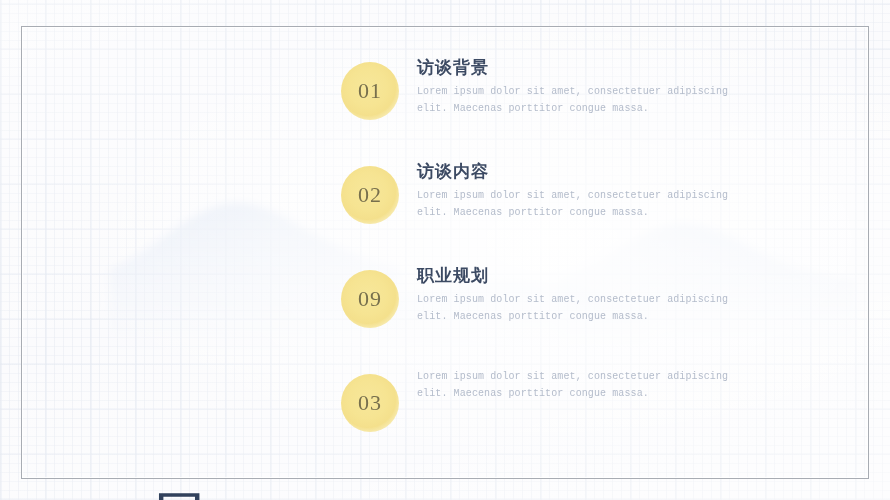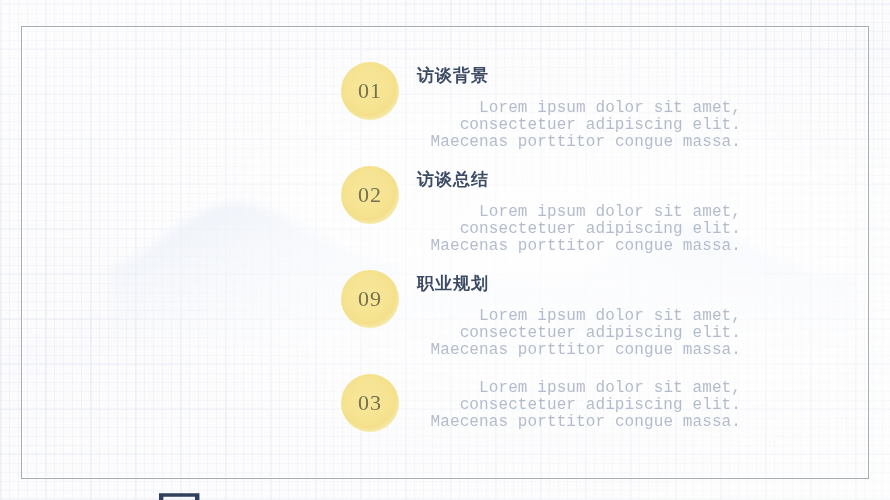--- a/index.html
+++ b/index.html
@@ -147,32 +147,31 @@
     top: 0;
     width: 330px;
   }
   .item-title {
     font-family: "Liberation Sans", sans-serif;
     font-size: 17px;
     font-weight: 700;
     color: #3c4a63;
     letter-spacing: 1px;
     line-height: 24px;
-    margin: 8px 0 3px 0;
+    margin: 0 0 3px 0;
   }
   .item-desc {
     font-family: "Liberation Mono", monospace;
-    font-size: 16px;
+    font-size: 10px;
     font-weight: 400;
     color: #b4bccb;
     line-height: 17px;
     letter-spacing: 0.1px;
-    margin: 12px;
+    margin: 0;
     width: 312px;
-    text-align: right;
   }
 </style>
 </head>
 <body>
 
 <div id="slide">
 
   <div id="texture"></div>
 
   <svg id="mountains" viewBox="0 0 890 200" preserveAspectRatio="none">
@@ -215,21 +214,21 @@
         <p class="item-title">访谈背景</p>
         <p class="item-desc">Lorem ipsum dolor sit amet, consectetuer adipiscing elit. Maecenas porttitor congue massa.</p>
       </div>
     </div>
 
     <div class="agenda-item">
       <div class="num-badge">
         <span class="num">02</span>
       </div>
       <div class="item-text">
-        <p class="item-title">访谈总结</p>
+        <p class="item-title">访谈内容</p>
         <p class="item-desc">Lorem ipsum dolor sit amet, consectetuer adipiscing elit. Maecenas porttitor congue massa.</p>
       </div>
     </div>
 
     <div class="agenda-item">
       <div class="num-badge">
         <span class="num">09</span>
       </div>
       <div class="item-text">
         <p class="item-title">职业规划</p>

